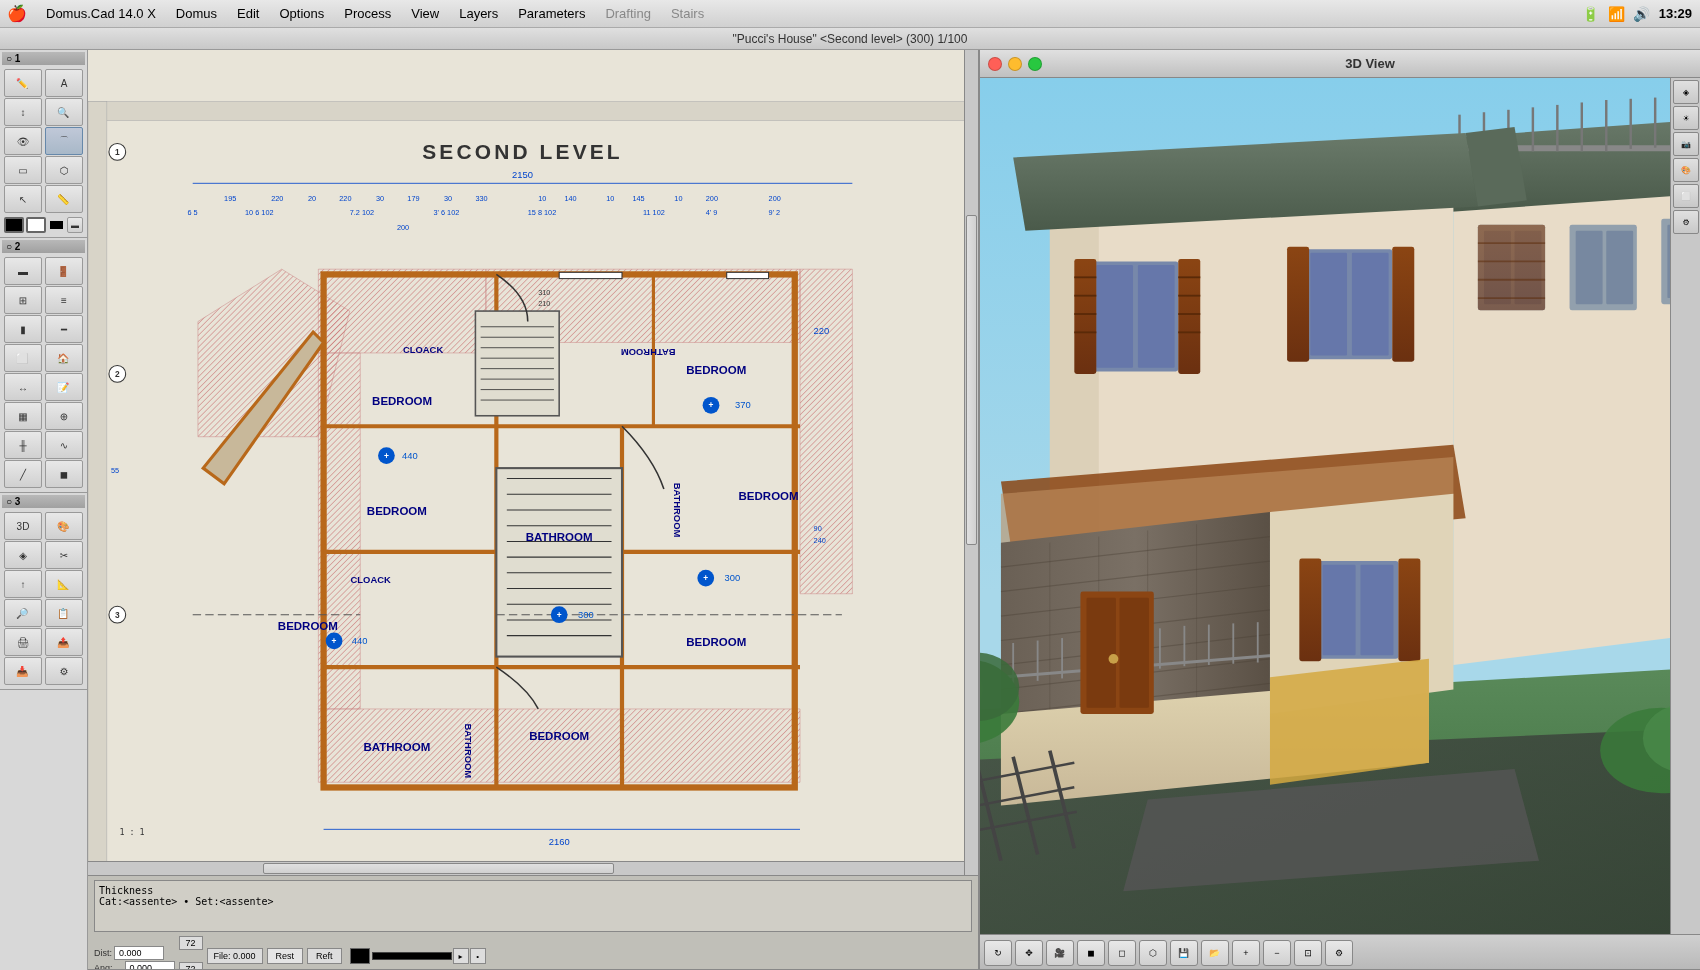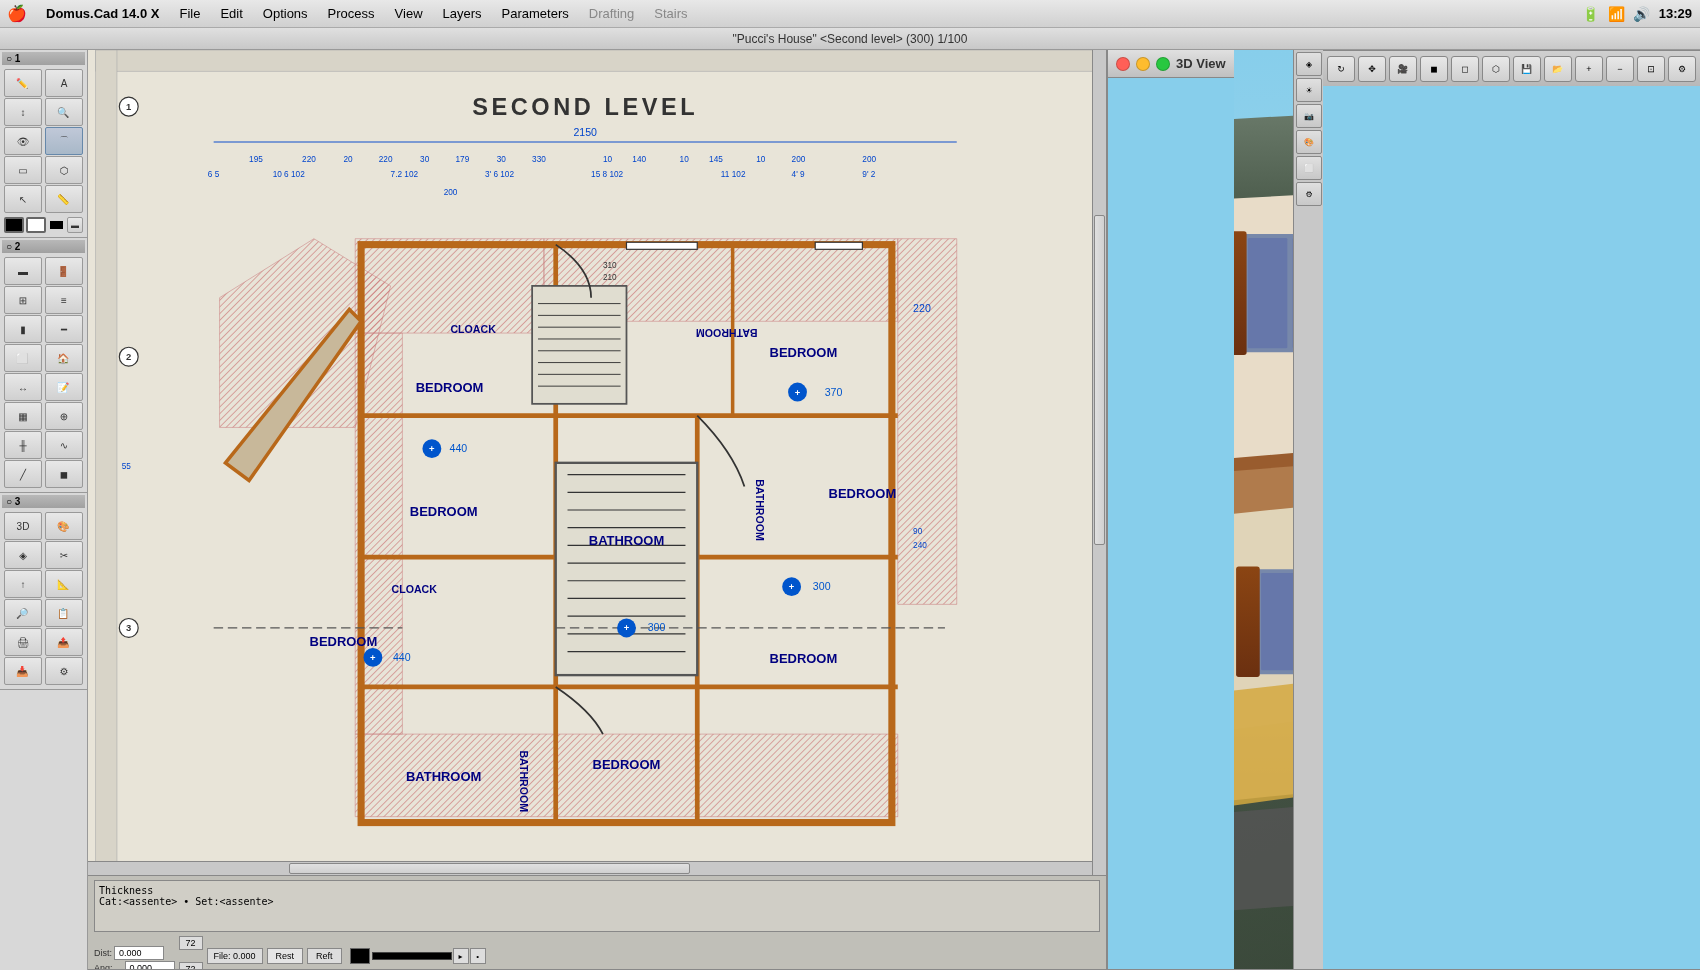--- a/index.html
+++ b/index.html
@@ -31,21 +31,21 @@
       justify-content: center;
       font-size: 16px;
     }
     .menu-item {
       padding: 2px 8px;
       font-size: 13px;
       color: #000;
       cursor: pointer;
       border-radius: 3px;
     }
-    .menu-item.bold { font-weight: bold; }
+    .menu-item.bold { font-weight: normal; }
     .menubar-right {
       margin-left: auto;
       display: flex;
       align-items: center;
       gap: 8px;
       font-size: 12px;
     }
     .time-display { font-size: 13px; font-weight: bold; }
 
     
@@ -147,26 +147,26 @@
 
     #bottom-controls {
       display: flex;
       align-items: center;
       padding: 2px 4px;
       gap: 4px;
     }
 
     
     #view-3d {
-      width: 592px;
+      width: 720px;
       background: #87CEEB;
       position: relative;
       flex-shrink: 0;
       display: flex;
-      flex-direction: row;
+      flex-direction: column;
       justify-content: center;
     }
 
     #view-3d-titlebar {
       height: 28px;
       background: linear-gradient(to bottom, #e0e0e0, #c0c0c0);
       border-bottom: 1px solid #888;
       display: flex;
       align-items: center;
       padding: 0 8px;
@@ -321,21 +321,21 @@
       font-size: 10px;
     }
 
   </style>
 </head>
 <body>
 
 <div id="menubar">
   <div class="apple-logo">🍎</div>
   <div class="menu-item bold">Domus.Cad 14.0 X</div>
-  <div class="menu-item">File</div>
+  <div class="menu-item">Domus</div>
   <div class="menu-item">Edit</div>
   <div class="menu-item">Options</div>
   <div class="menu-item">Process</div>
   <div class="menu-item">View</div>
   <div class="menu-item">Layers</div>
   <div class="menu-item">Parameters</div>
   <div class="menu-item" style="color:#888;">Drafting</div>
   <div class="menu-item" style="color:#888;">Stairs</div>
   <div class="menubar-right">
     <span style="font-size:14px;">🔋</span>

